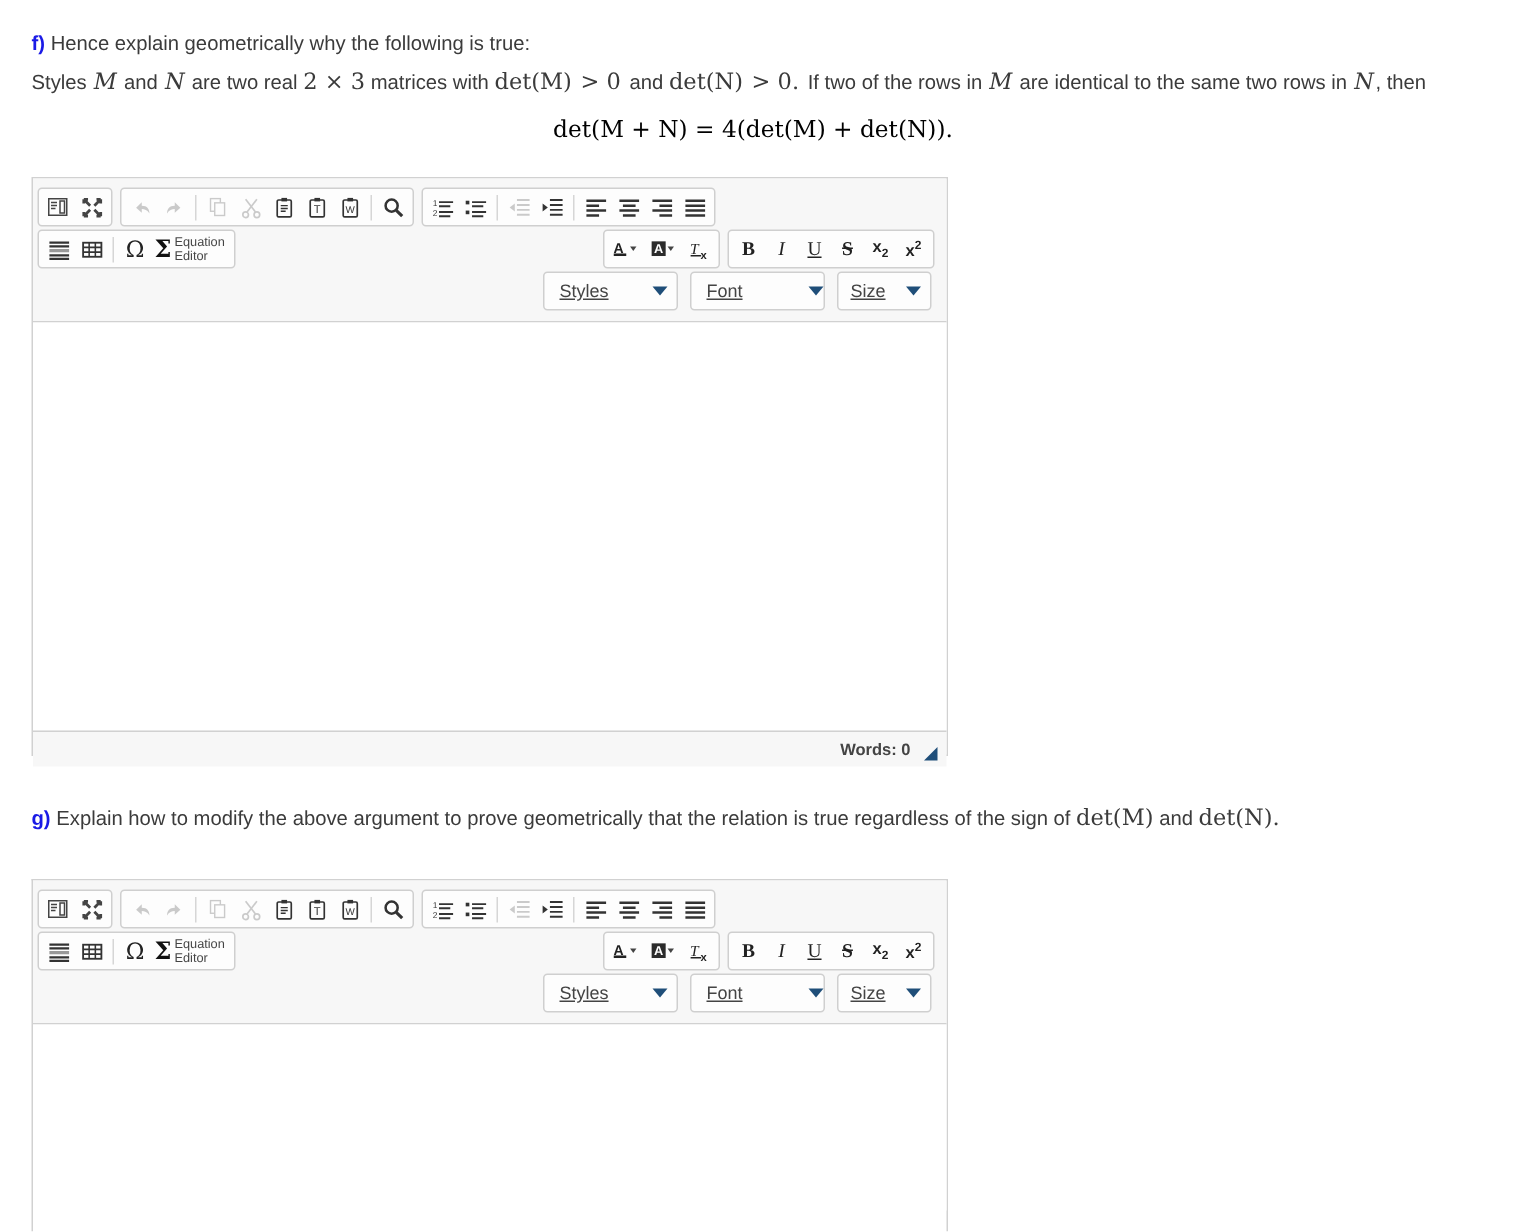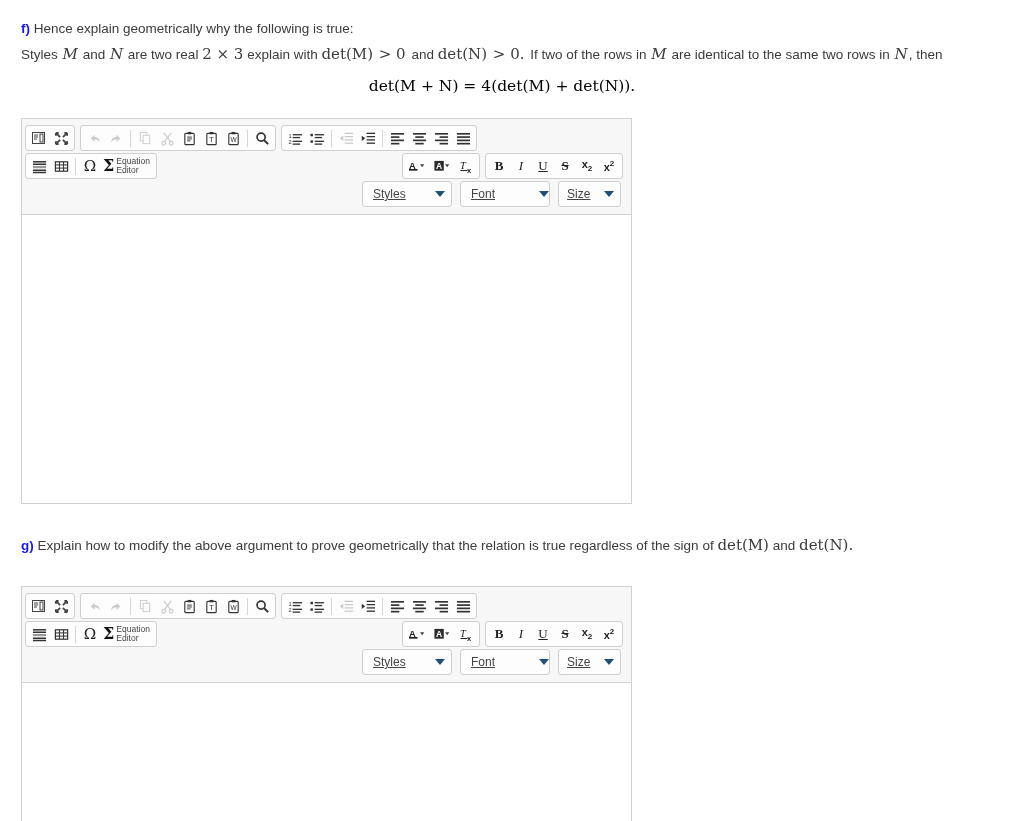--- a/index.html
+++ b/index.html
@@ -172,21 +172,21 @@
     <span>Hence explain geometrically why the following is true:</span>
   </div>
 
   <div class="qline" id="q-f-body">
     <span>Styles</span>
     <span class="mathvar">M</span>
     <span>and</span>
     <span class="mathvar">N</span>
     <span>are two real</span>
     <span class="mathup">2 × 3</span>
-    <span>explain with</span>
+    <span>matrices with</span>
     <span class="mathup">det(M)</span>
     <span class="mathop">&gt; 0</span>
     <span>and</span>
     <span class="mathup">det(N)</span>
     <span class="mathop">&gt; 0.</span>
     <span>If two of the rows in</span>
     <span class="mathvar">M</span>
     <span>are identical to the same two rows in</span>
     <span class="mathvar">N</span><span>, then</span>
     <div class="formula">det(M + N) = 4(det(M) + det(N)).</div>
@@ -442,20 +442,24 @@
         </div>
         <div class="dd dd-size">
           <span class="lbl">Size</span>
           <span class="caret"></span>
         </div>
       </div>
     </div>
 
     <div class="edit-area" id="area-1"></div>
 
+    <div class="statusbar">
+      <span>Words: 0</span>
+      <span class="grip"></span>
+    </div>
   </div>
 
   <div class="qline" id="q-g-intro">
     <span class="qlabel">g)</span>
     <span>Explain how to modify the above argument to prove geometrically that the relation is true regardless of the sign of</span>
     <span class="mathup">det(M)</span>
     <span>and</span>
     <span class="mathup">det(N)</span><span class="mathup">.</span>
   </div>
 

